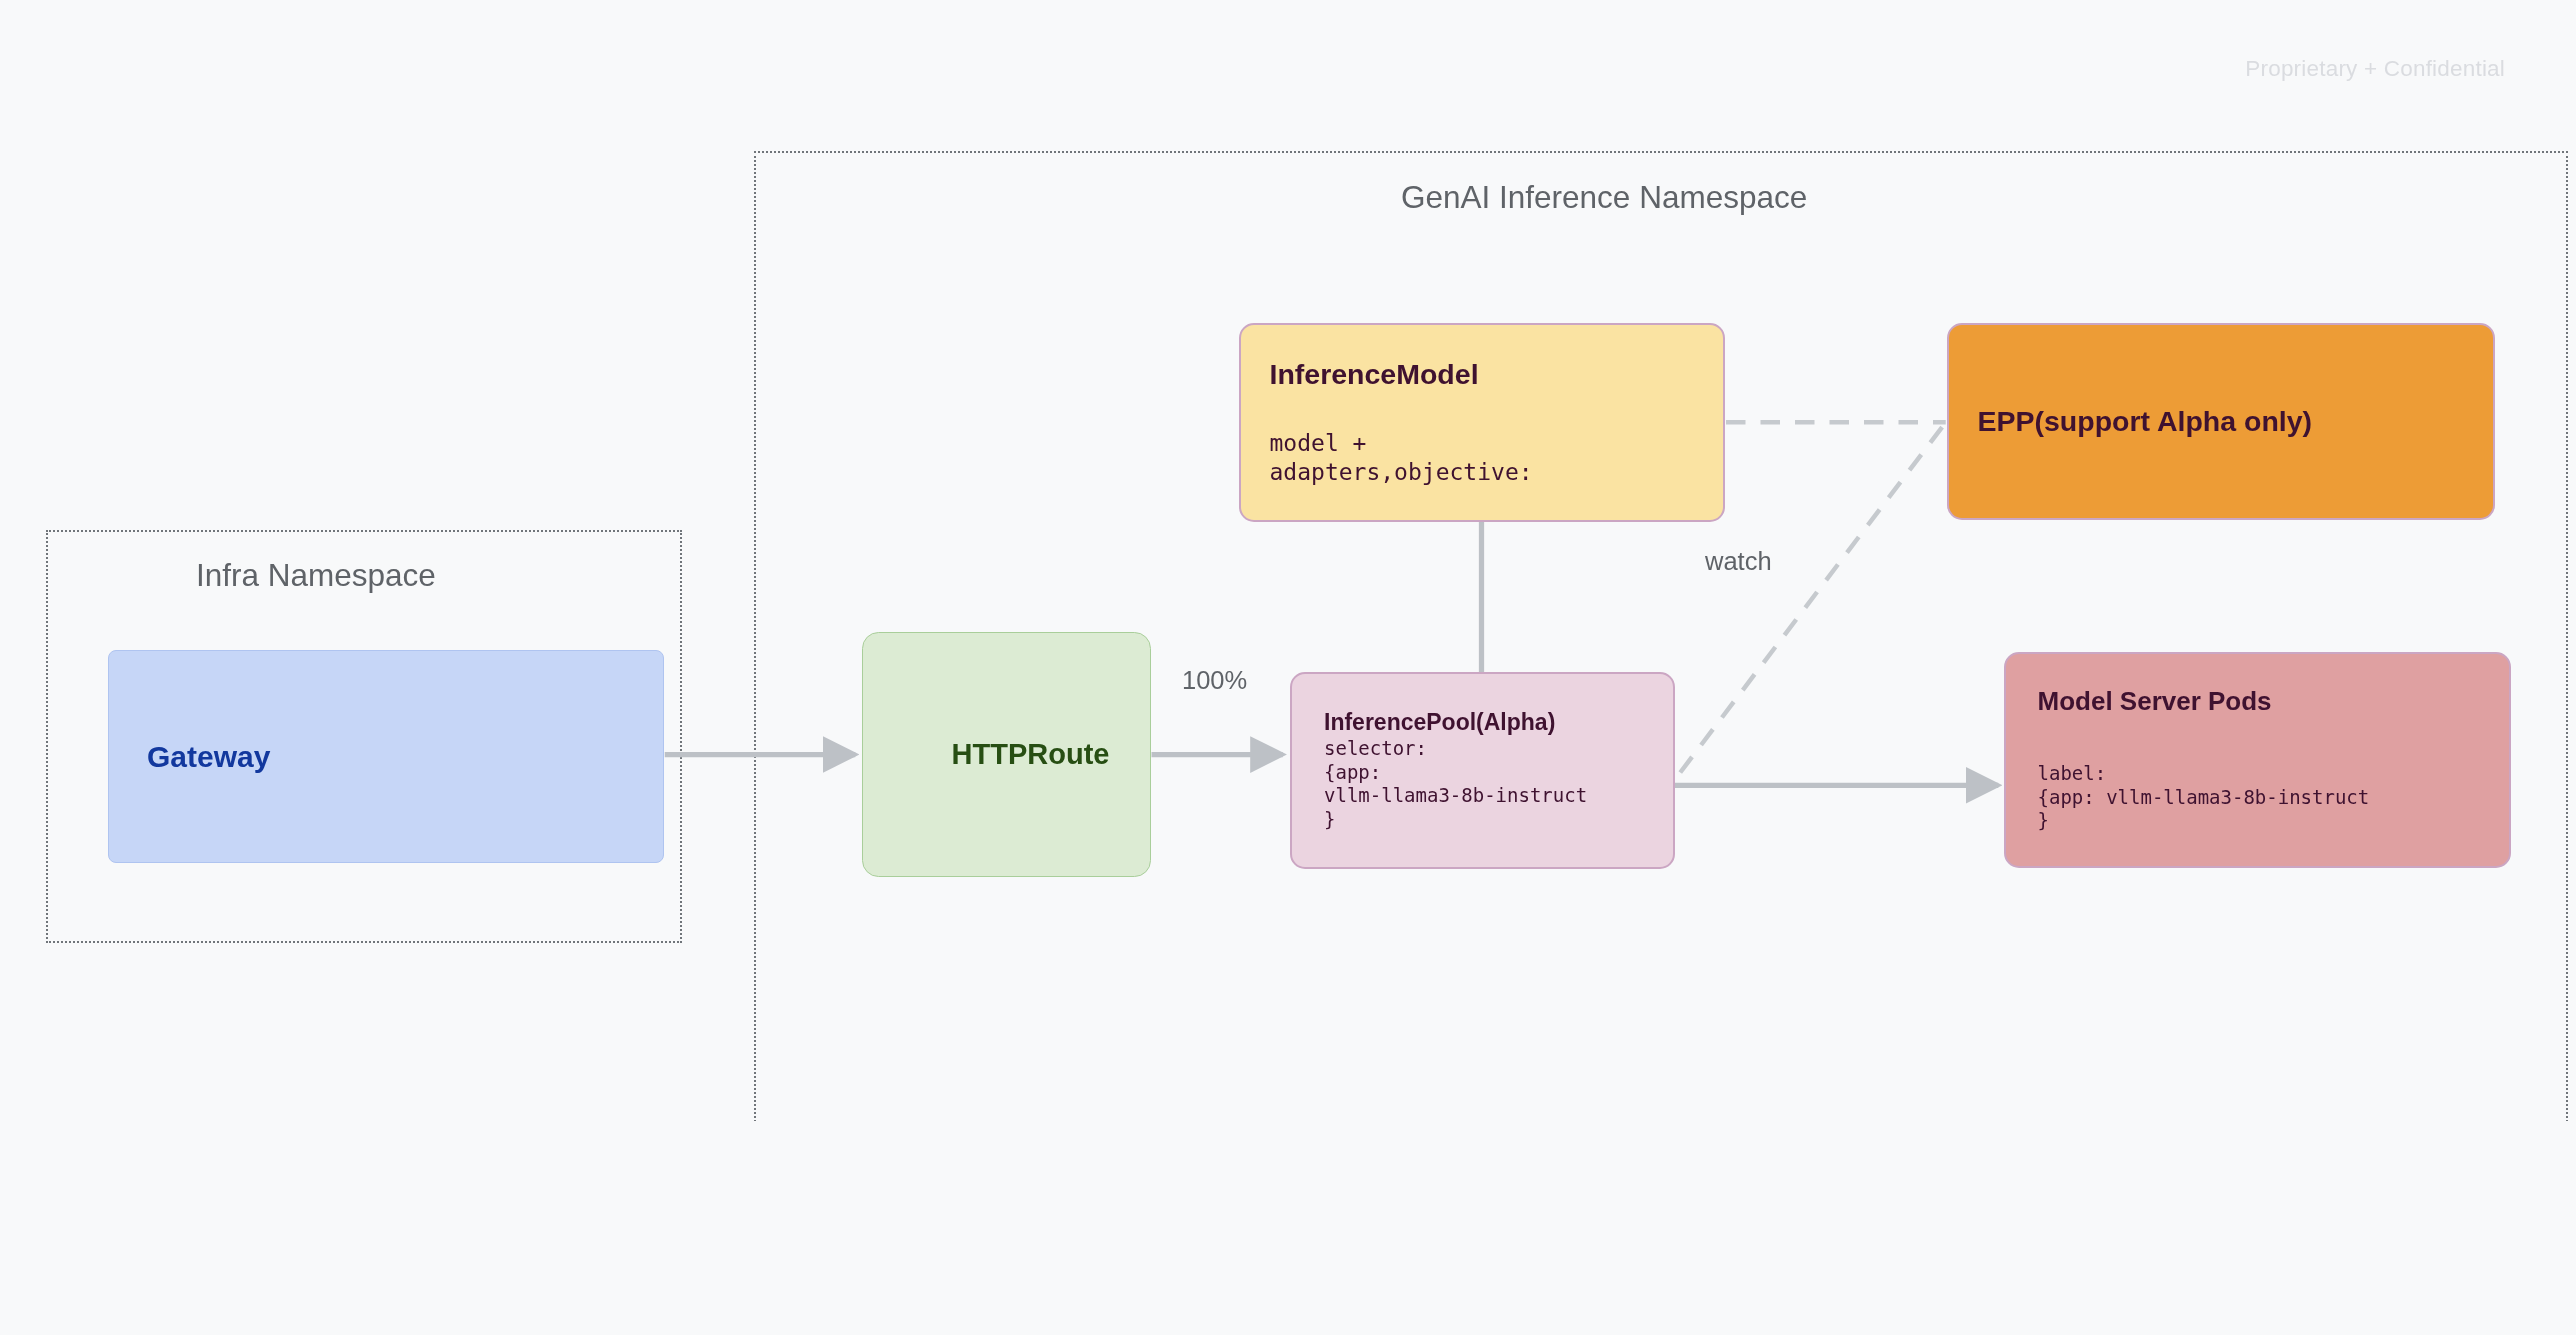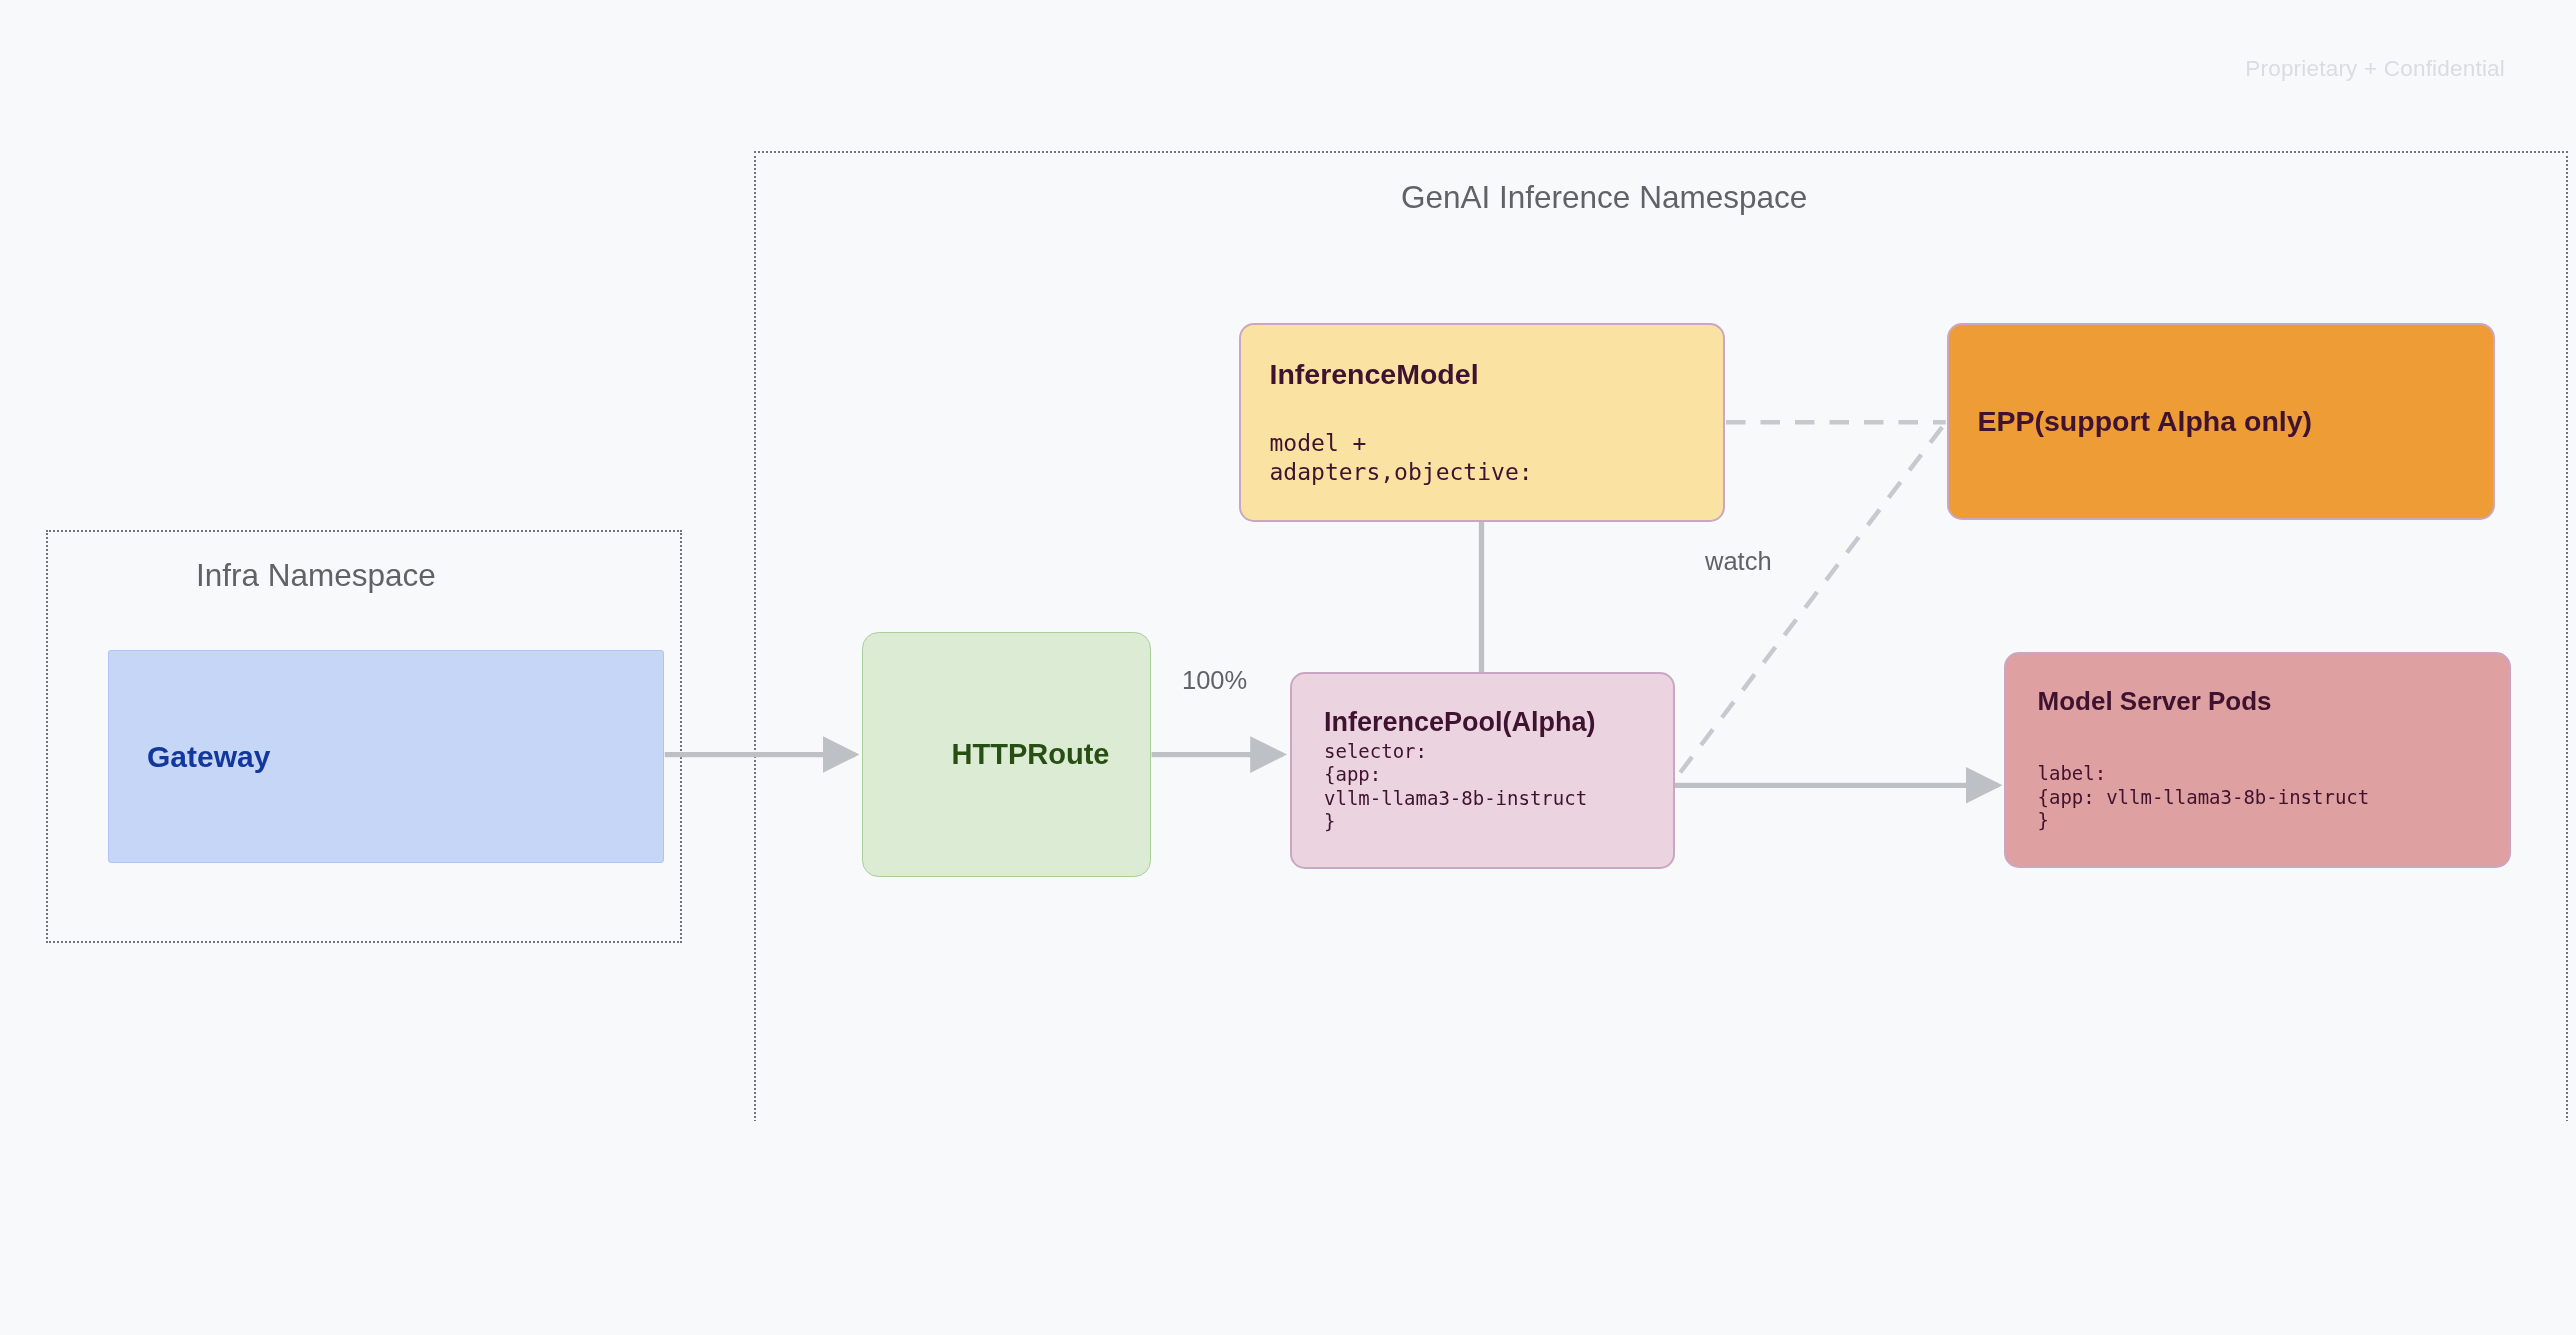--- a/index.html
+++ b/index.html
@@ -88,21 +88,21 @@
   }
 
   
   #node-gateway {
     left: 108px;
     top: 650px;
     width: 556px;
     height: 213px;
     background: #C6D6F7;
     border: 1.5px solid #AFC4F0;
-    border-radius: 3px;
+    border-radius: 8px;
     padding-left: 38px;
   }
   #node-gateway .title {
     font-size: 30px;
     color: #12389E;
   }
 
   
   #node-httproute {
     left: 862px;
@@ -166,21 +166,21 @@
     top: 672px;
     width: 385px;
     height: 197px;
     background: #EBD4E0;
     border: 2.3px solid #CBA6C3;
     border-radius: 15px;
     padding-left: 32px;
     justify-content: center;
   }
   #node-inferencepool .title {
-    font-size: 27px;
+    font-size: 23px;
     color: #3F1230;
     margin-bottom: 2px;
   }
   #node-inferencepool .sub {
     font-size: 19px;
     color: #3F1230;
   }
 
   
   #node-modelserverpods {

